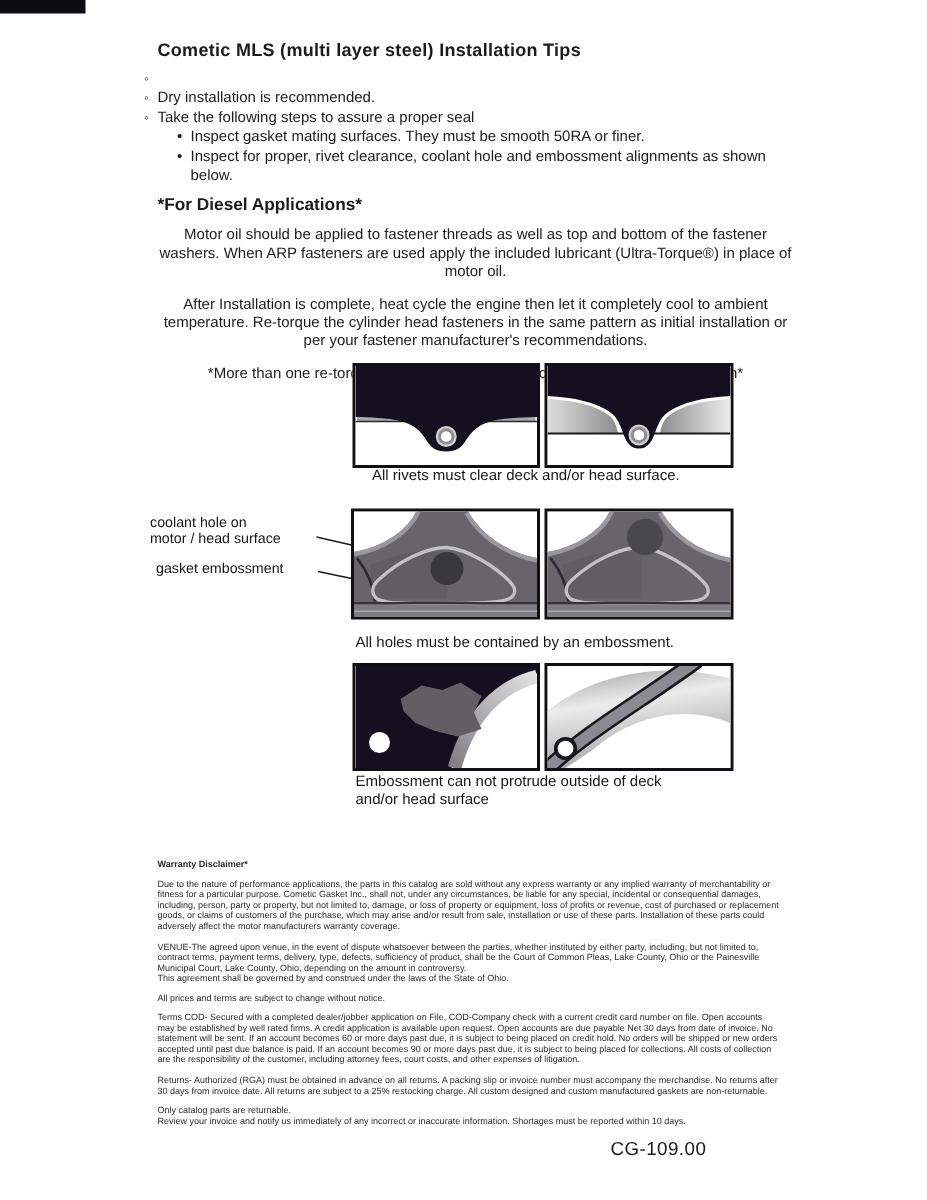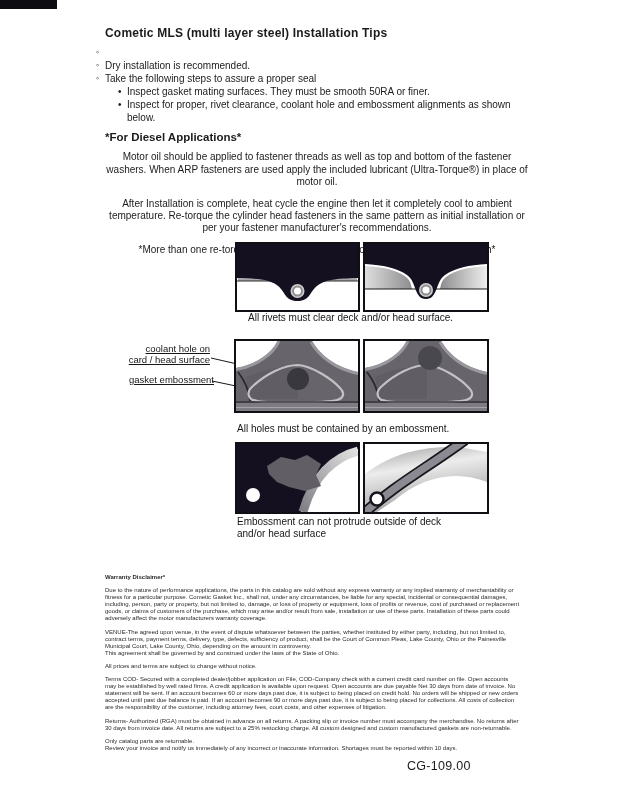--- a/index.html
+++ b/index.html
@@ -21,21 +21,21 @@
 
   
   .diesel{position:absolute;left:105px;top:115px;width:424px;font-size:10px;line-height:12.4px;}
   .diesel h2{font-size:11.5px;font-weight:bold;margin:16px 0 8px 0;}
   .diesel p{margin:0 0 9px 0;text-align:center;}
 
   
   .dlabel{position:absolute;font-size:12.5px;letter-spacing:.4px;color:#111;text-align:center;font-weight:500;margin-top:20px;}
   .dbox{position:absolute;border:2px solid #101014;background:#fff;line-height:0;}
   .dcap{position:absolute;font-size:10px;line-height:11.5px;color:#161616;}
-  .leader-label{position:absolute;width:110px;text-align:right;font-size:9.5px;line-height:11px;color:#161616;text-decoration:underline;}
+  .leader-label{position:absolute;width:110px;font-size:9.5px;line-height:11px;color:#161616;}
   .overlay{position:absolute;left:0;top:0;pointer-events:none;}
 
   
   .warranty{position:absolute;left:105px;top:574px;width:416px;font-size:6px;line-height:7.1px;color:#2a2a2a;}
   .warranty .w-head{font-weight:bold;margin-bottom:6px;}
   .warranty p{margin:0 0 6px 0;}
   .warranty p.tight{margin:0;}
 
   .footer-code{position:absolute;left:385px;top:759px;font-size:12.5px;color:#1c1c1c;letter-spacing:.3px;margin-left:22px;}
 </style>
@@ -120,21 +120,21 @@
     </svg>
   </div>
 
   <div class="dcap" style="left:237px;top:312px;margin-left:11px;">All rivets must clear deck and/or head surface.</div>
 
   <div class="dlabel" style="left:236px;top:326px;width:122px;">RIGHT</div>
   <div class="dlabel" style="left:363px;top:326px;width:126px;">WRONG</div>
 
   <div class="leader-label" style="left:100px;top:343px;">
     <span>coolant hole on</span><br>
-    <span>card / head surface</span>
+    <span>motor / head surface</span>
   </div>
   <div class="leader-label" style="left:104px;top:374px;">gasket embossment</div>
 
   <svg class="overlay" width="618" height="800">
     <line x1="211" y1="358" x2="294" y2="377" stroke="#1a1a1a" stroke-width="1"></line>
     <line x1="212" y1="381" x2="260" y2="391" stroke="#1a1a1a" stroke-width="1"></line>
   </svg>
 
   <div class="dbox" style="left:234px;top:339px;">
     <svg width="122" height="70" viewBox="0 0 122 70">

